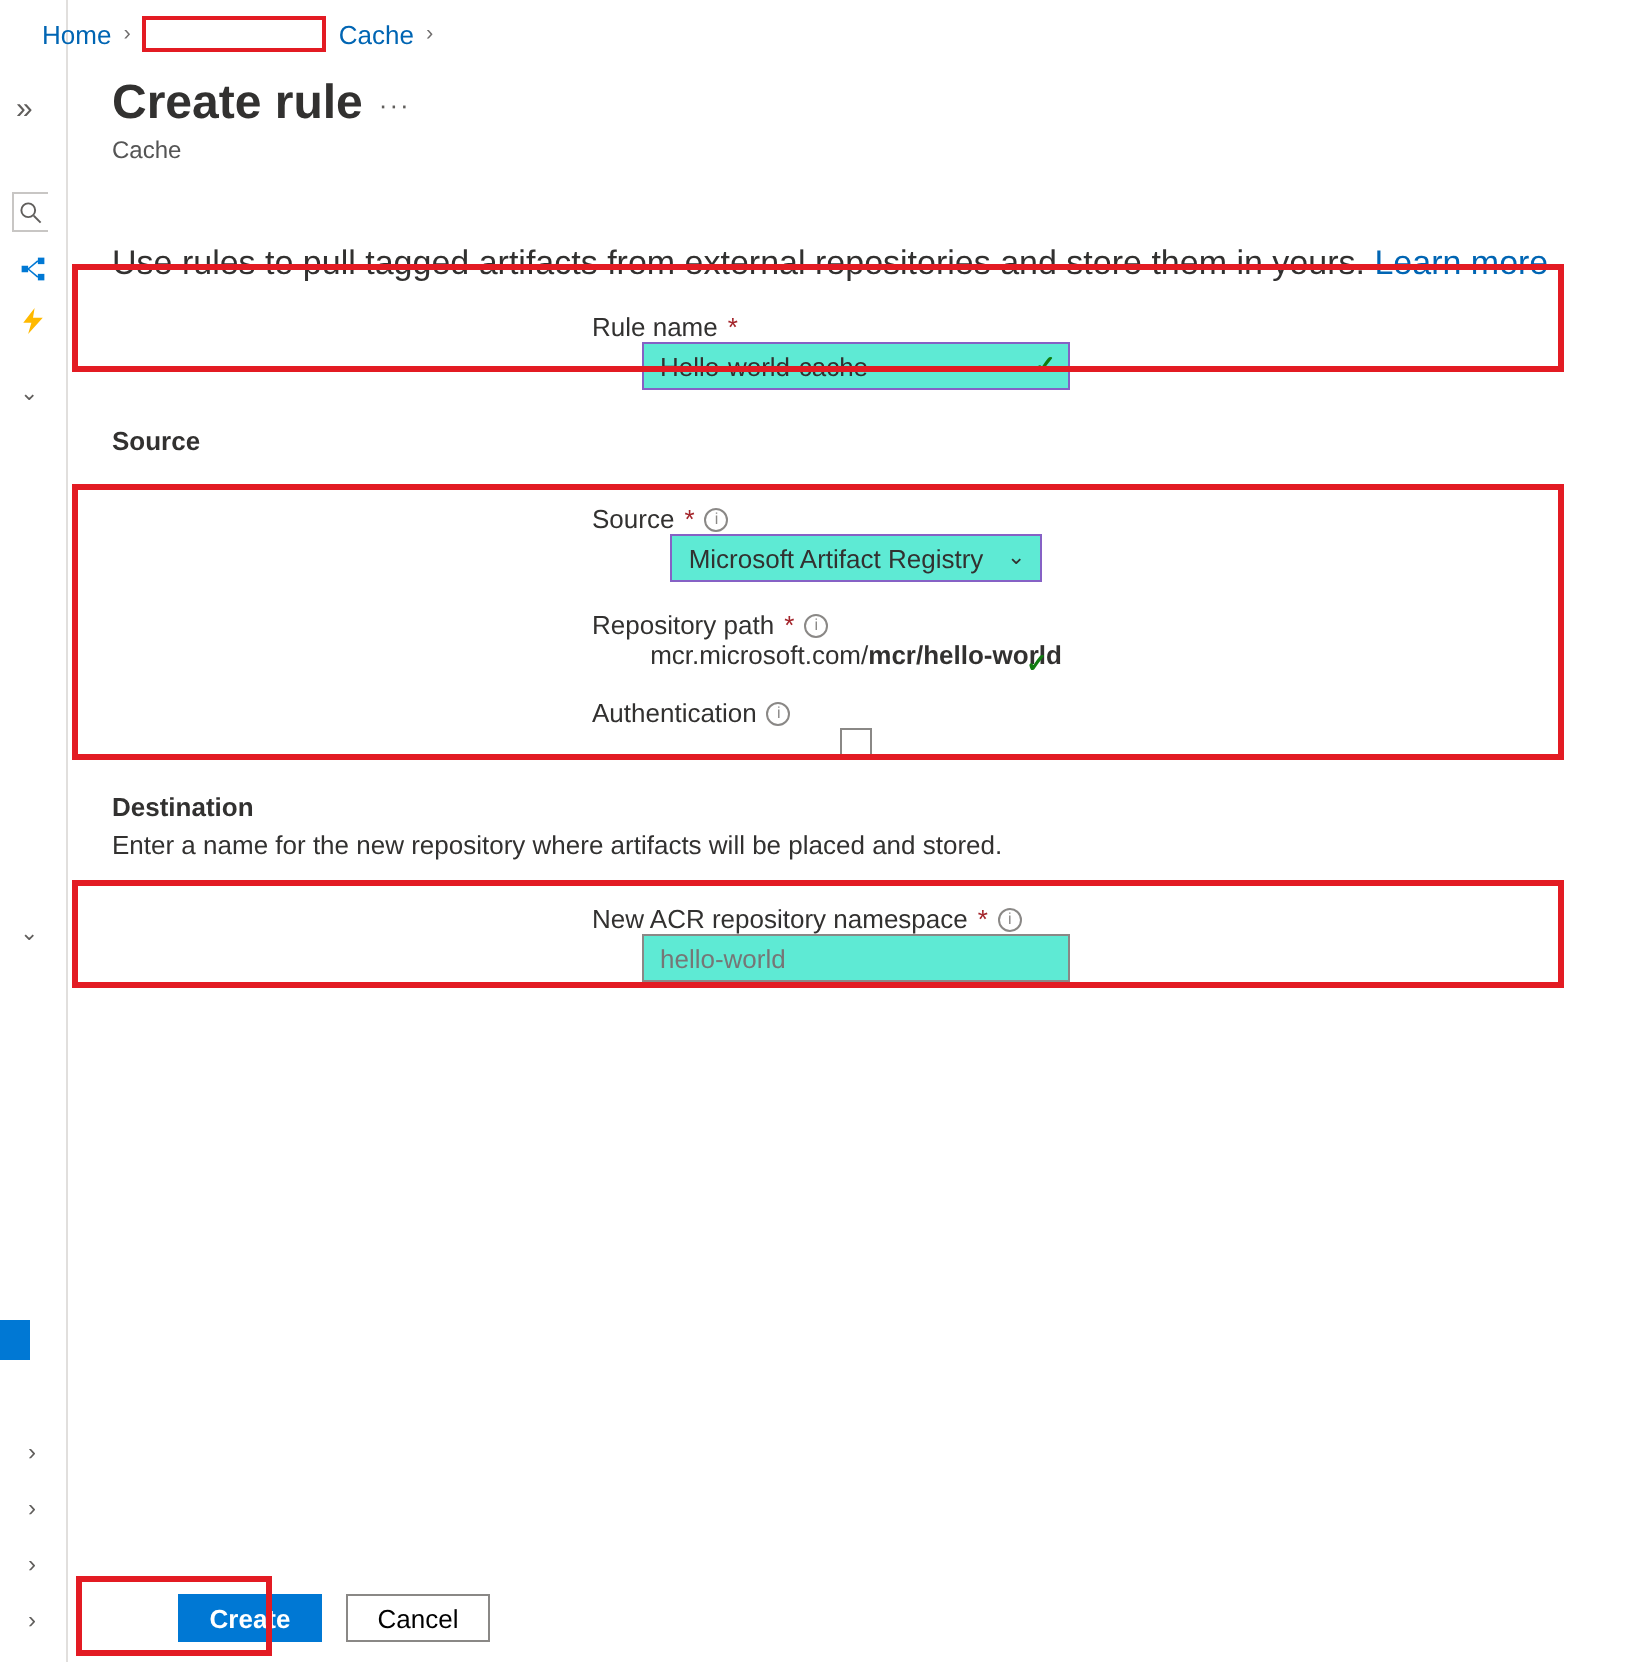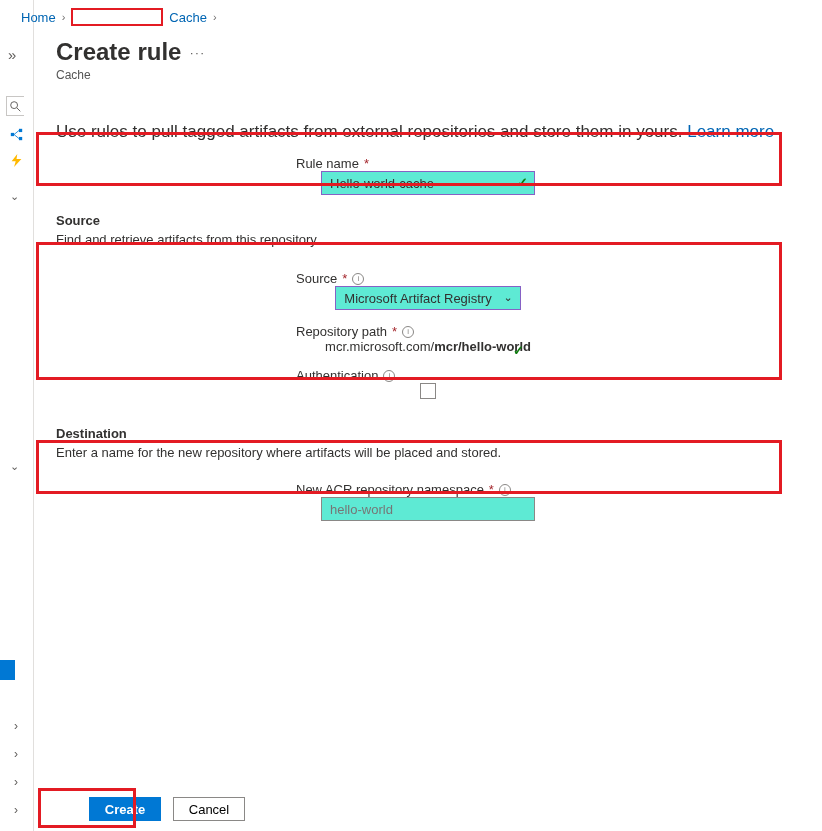--- a/index.html
+++ b/index.html
@@ -107,21 +107,20 @@
           <span class="req">*</span>
         </div>
         <div class="input-cell">
           <input class="txt" type="text" value="Hello-world-cache" style="">
           <span class="check-ok">✓</span>
         </div>
       </div>
 
       <div class="section">
         <div class="section-h">Source</div>
-        <div class="section-d">Find and retrieve artifacts from this repository.</div>
       </div>
 
       <div class="row" style="margin-top:24px;">
         <div class="label-cell">
           <span>Source</span>
           <span class="req">*</span>
           <i class="info-icon">i</i>
         </div>
         <div class="input-cell">
           <div class="select">
@@ -149,21 +148,21 @@
       <div class="row">
         <div class="label-cell">
           <span>Authentication</span>
           <i class="info-icon">i</i>
         </div>
         <div class="input-cell">
           <div class="cbx"></div>
         </div>
       </div>
 
-      <div class="section" style="margin-top:27px;">
+      <div class="section" style="margin-top:16px;">
         <div class="section-h">Destination</div>
         <div class="section-d">Enter a name for the new repository where artifacts will be placed and stored.</div>
       </div>
 
       <div class="row" style="margin-top:22px;">
         <div class="label-cell">
           <span>New ACR repository namespace</span>
           <span class="req">*</span>
           <i class="info-icon">i</i>
         </div>

